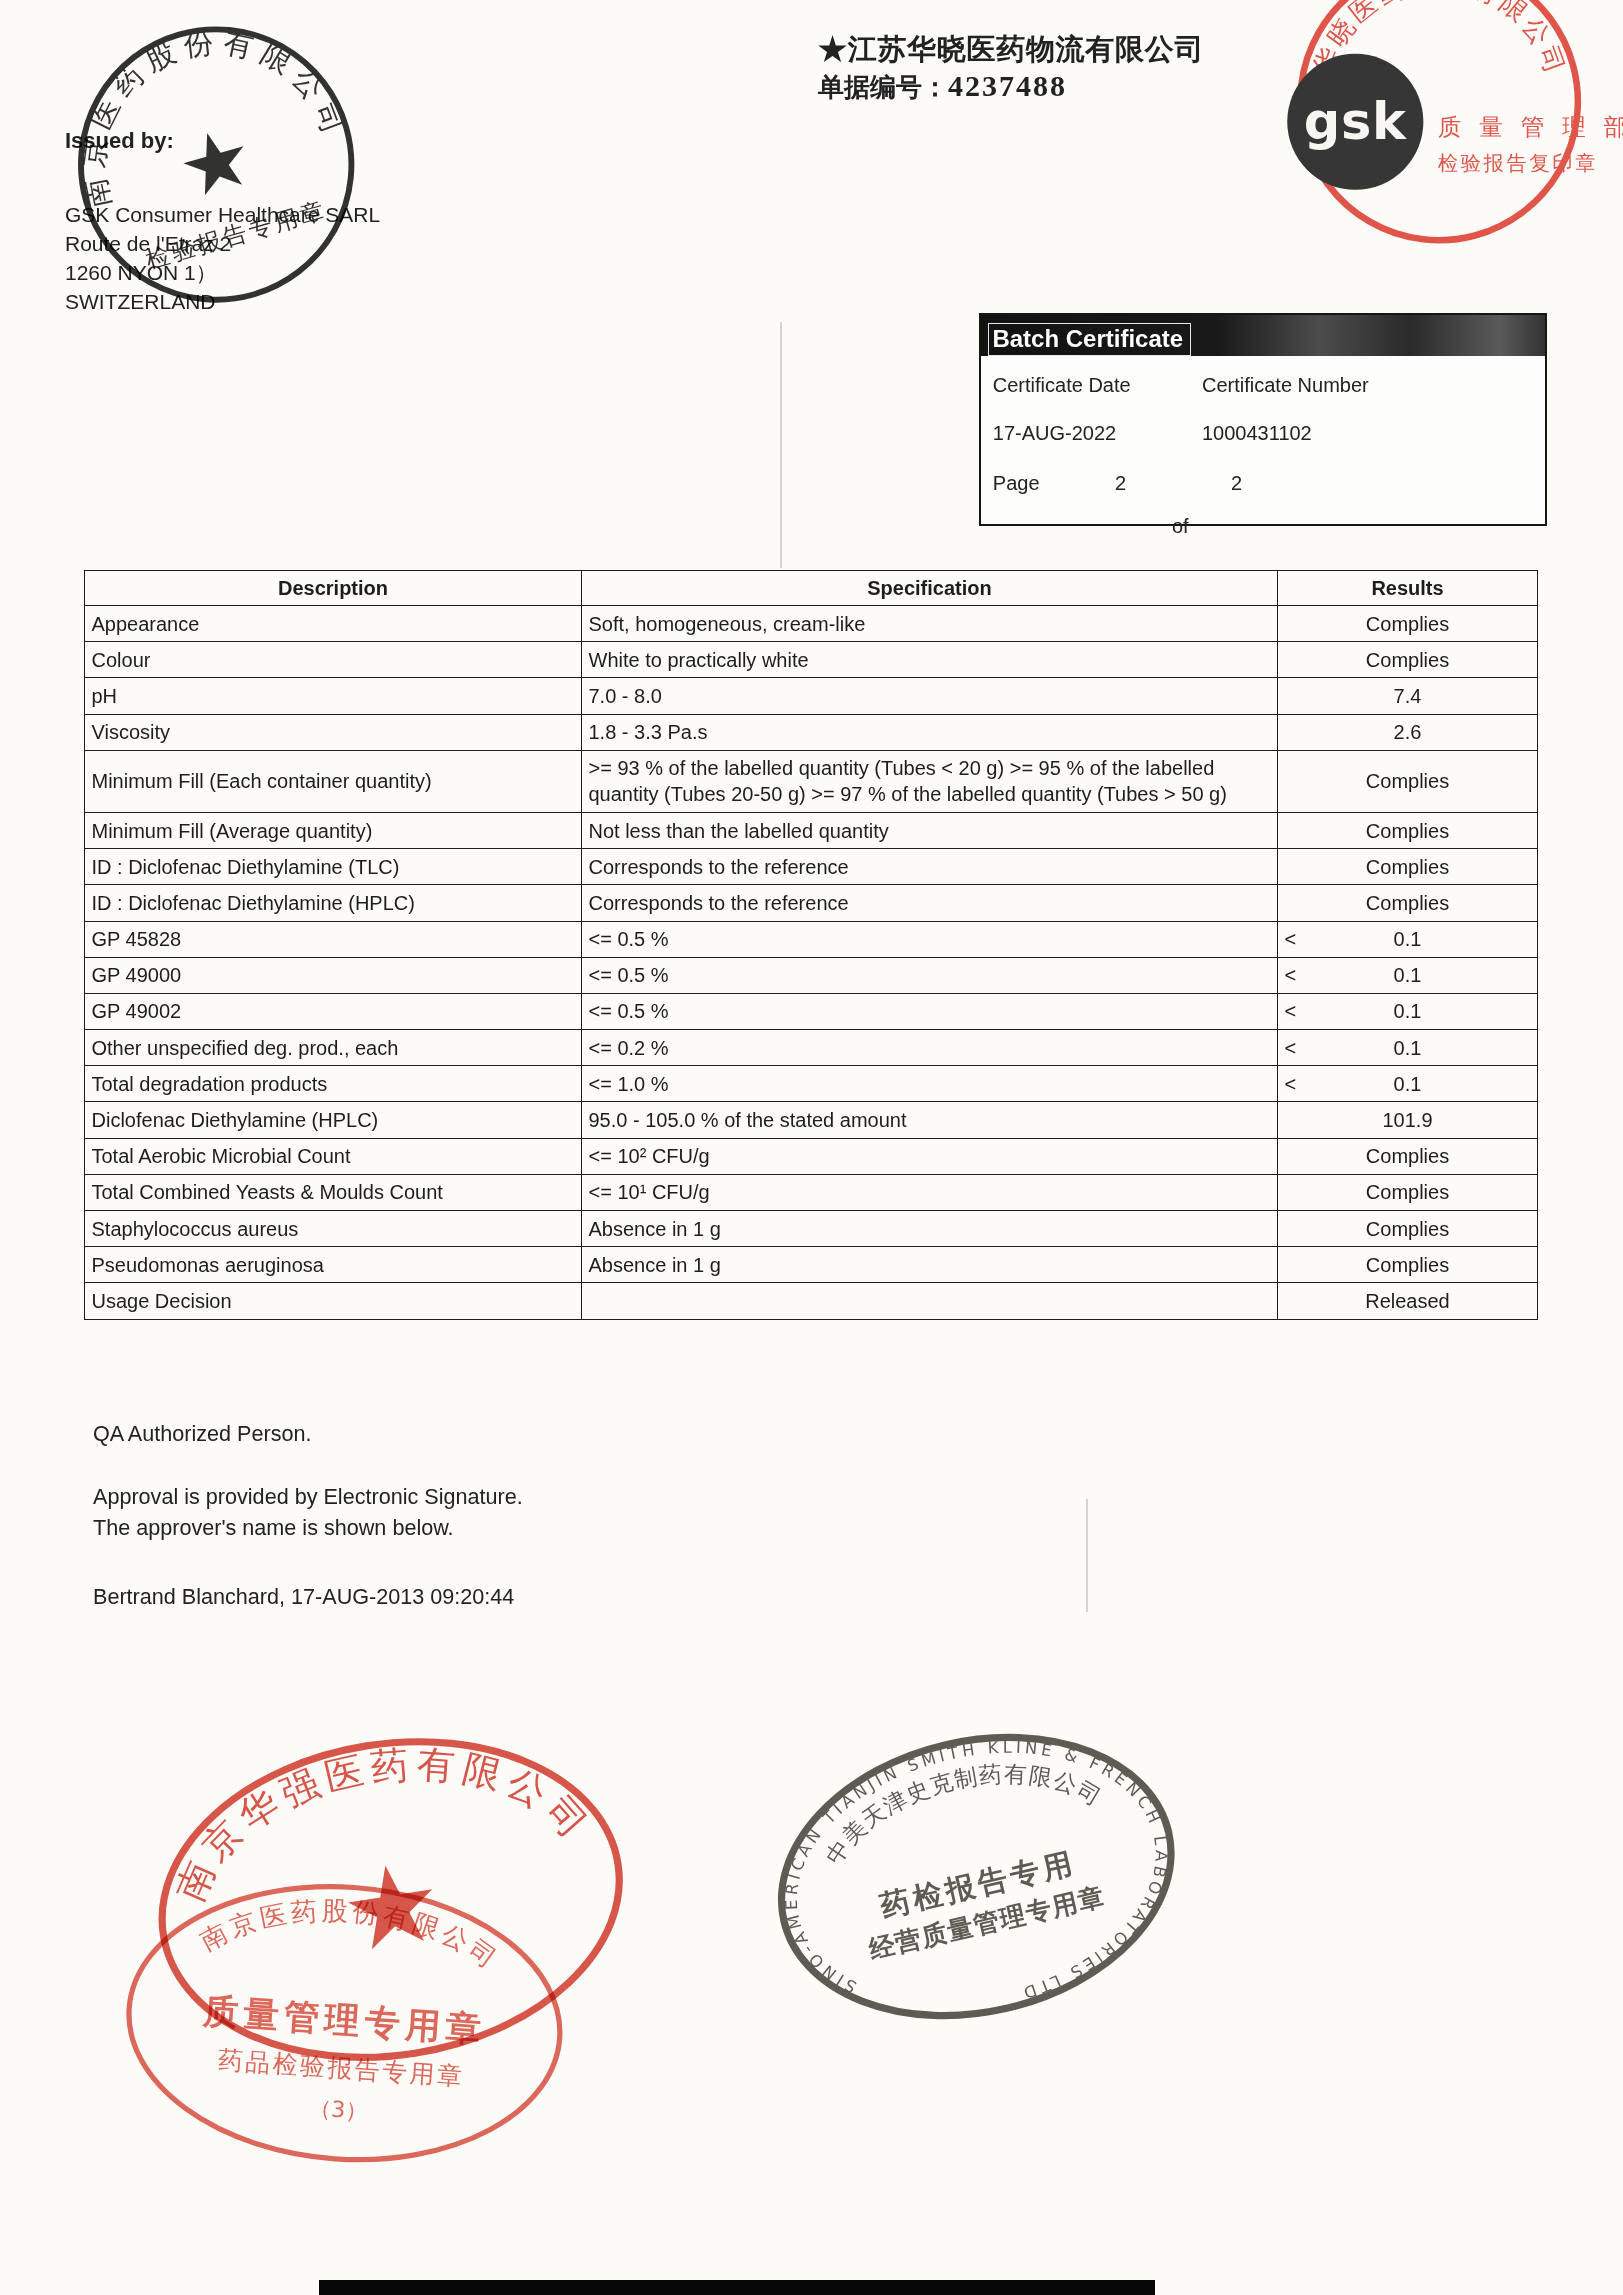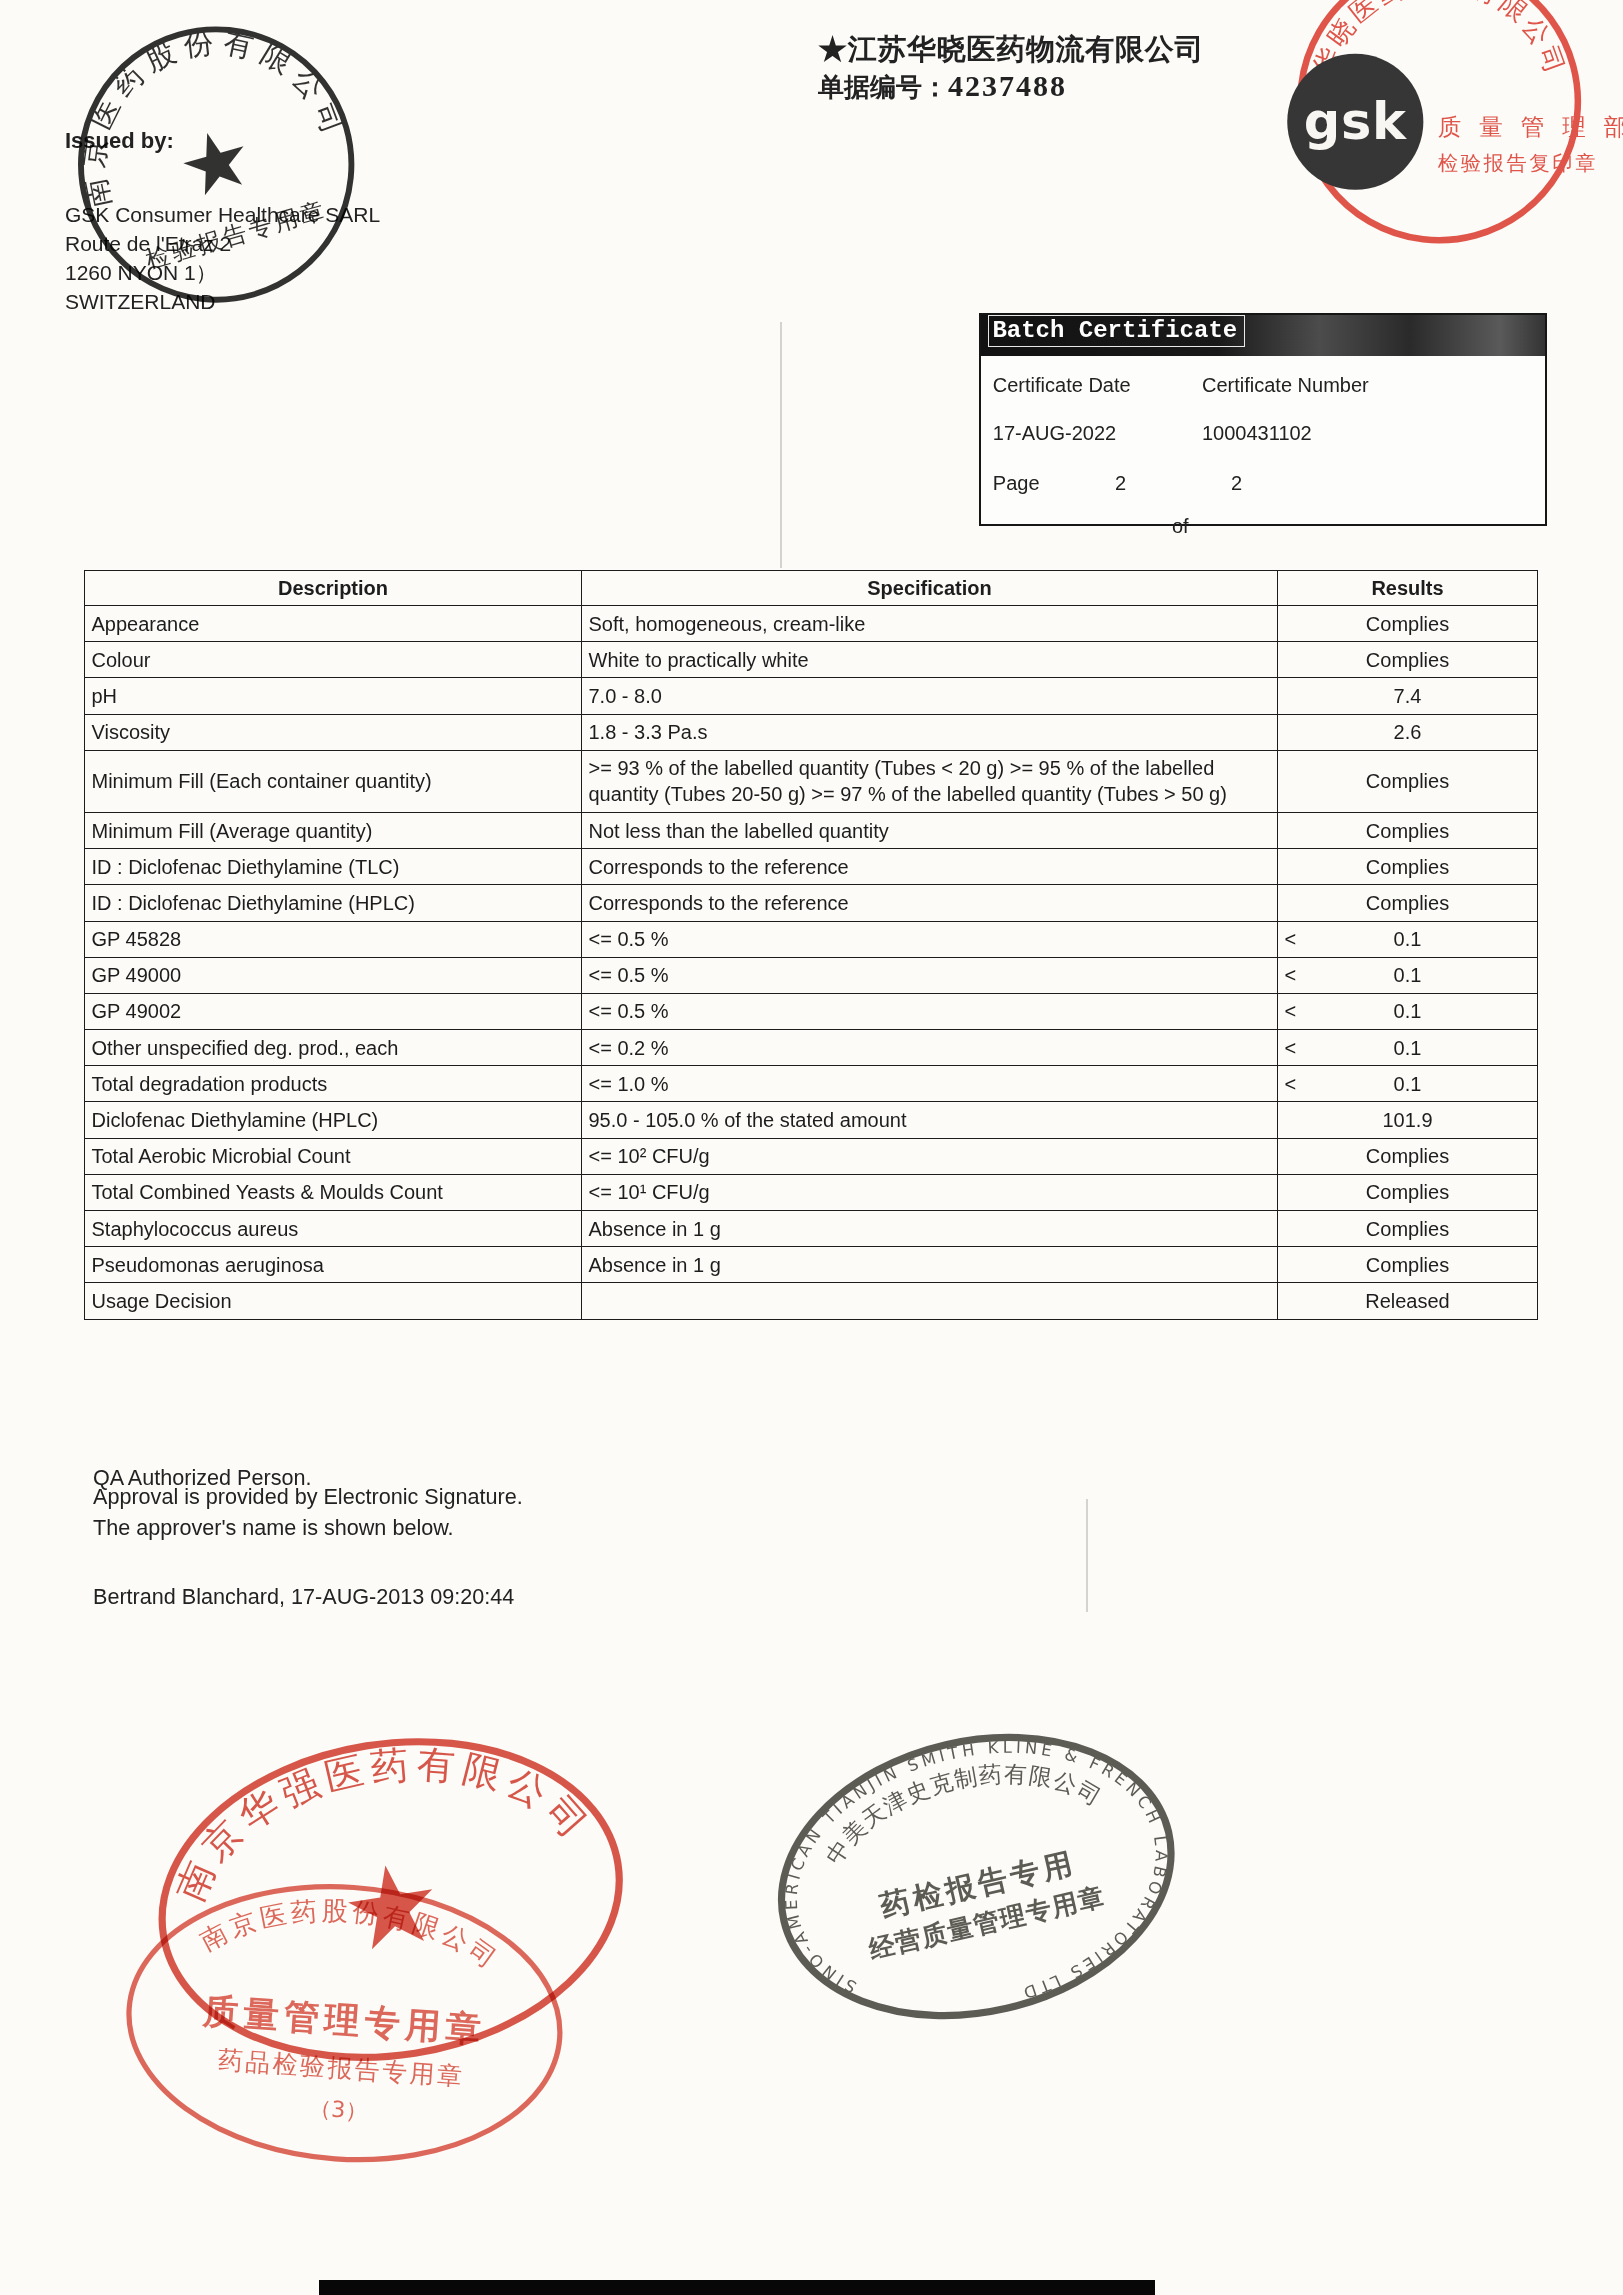--- a/index.html
+++ b/index.html
@@ -26,21 +26,21 @@
 
   
   .cert-box {
     left: 979px; top: 313px; width: 568px; height: 213px;
     border: 2px solid #161616; background: #fdfdfb;
   }
   .cert-title-bar {
     position: absolute; left: 0; top: 0; right: 0; height: 41px;
     background: linear-gradient(90deg, #121212 0%, #191919 42%, #4c4c4c 60%, #2a2a2a 76%, #5a5a5a 92%, #333 100%);
     color: #fff; font-size: 24px; font-weight: bold;
-    display: flex; align-items: flex-start; padding-left: 6.5px; font-family: Liberation Mono, monospace;
+    display: flex; align-items: flex-end; padding-left: 6.5px;
   }
   .cert-title-bar .boxed { border: 1.3px solid rgba(255,255,255,.9); padding: 0.7px 6.5px 2px 3.9px; }
   .cert-box .cl { position: absolute; font-size: 20px; white-space: nowrap; }
 
   
   table.results {
     position: absolute; left: 84px; top: 570px; width: 1454px;
     border-collapse: collapse; table-layout: fixed;
     font-size: 20px; color: #1d1d1d;
   }
@@ -49,21 +49,21 @@
   }
   table.results th { height: 35px; font-weight: bold; text-align: center; padding: 2.6px; }
   table.results td { height: 27.5px; padding: 4.6px 6.5px; }
   td.cell-desc { text-align: left; }
   td.cell-spec { text-align: left; }
   td.cell-res  { text-align: center; position: relative; }
   .res-prefix  { position: absolute; left: 6.5px; top: 50%; transform: translateY(-50%); }
 
   
   .ft { font-size: 21.6px; color: #222; }
-  .qa-line   { left: 93px; top: 1421px; margin-top: 44px; }
+  .qa-line   { left: 93px; top: 1421px; }
   .appr-1    { left: 93px; top: 1484px; }
   .appr-2    { left: 93px; top: 1515px; }
   .signature { left: 93px; top: 1584px; }
 
   
   svg.stamp { position: absolute; mix-blend-mode: multiply; pointer-events: none; }
   svg text, svg textPath { font-family: "DejaVu Sans", sans-serif; }
 
   
   .streak { background: rgba(120,118,112,.30); }

